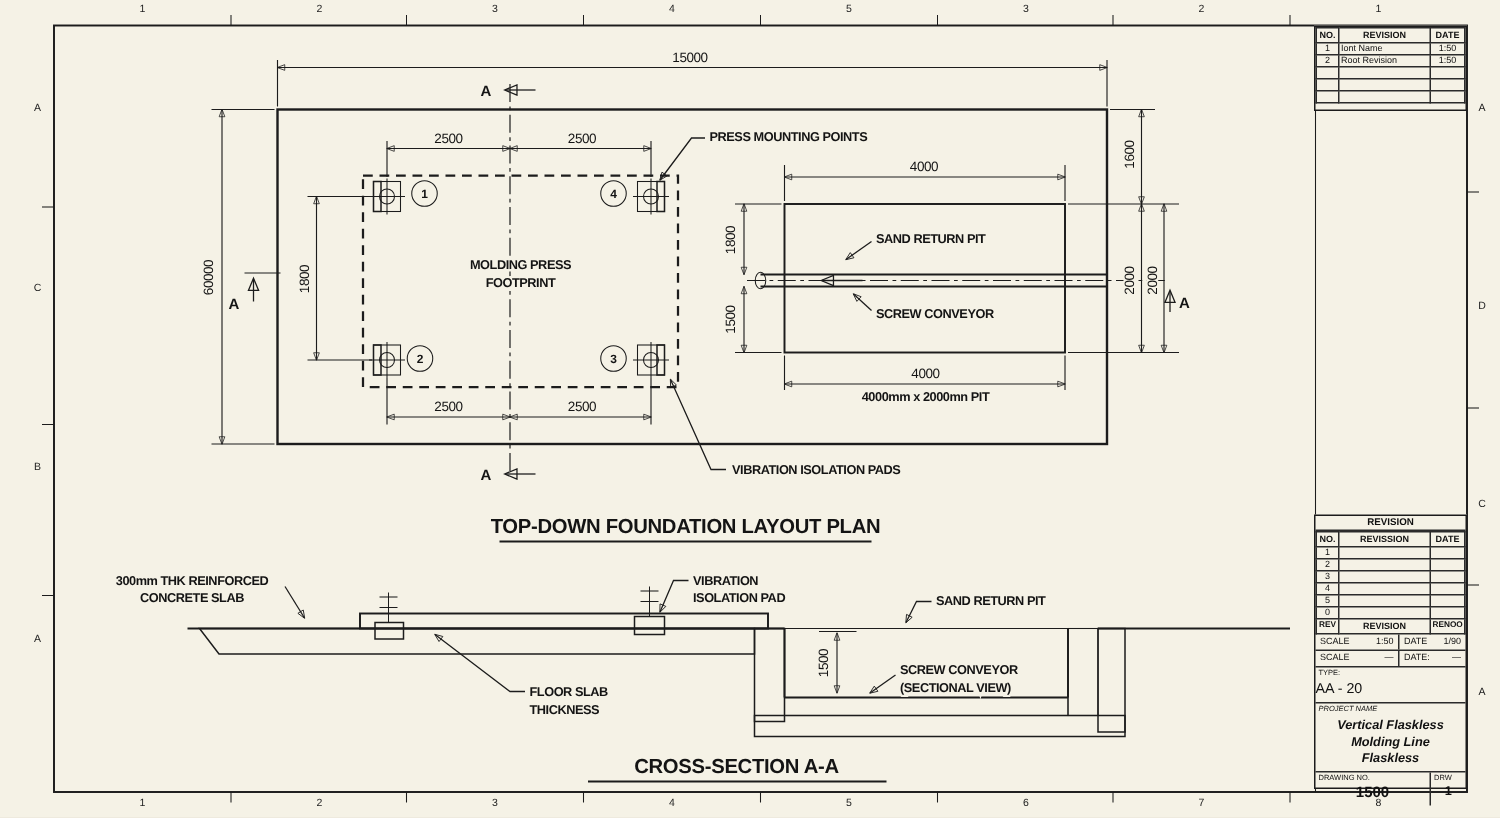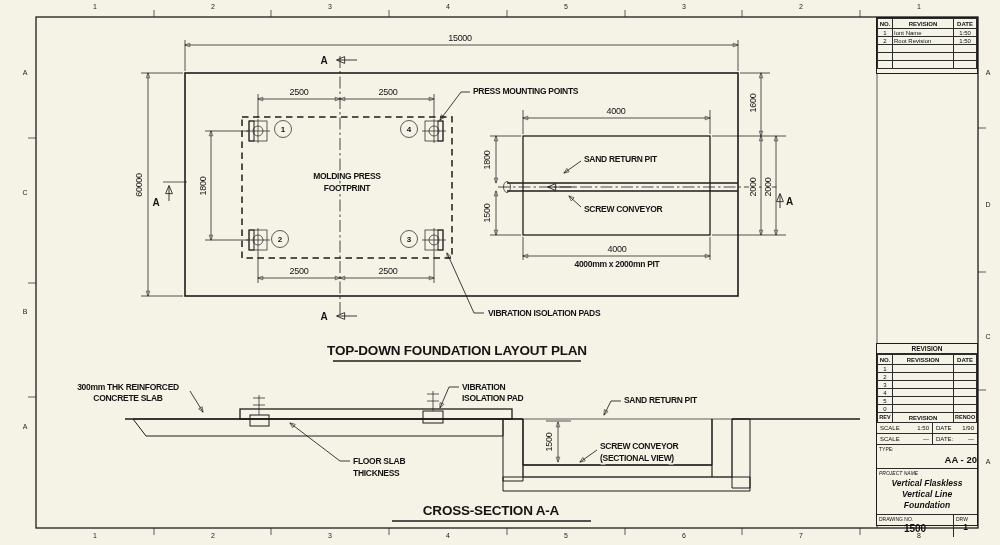--- a/index.html
+++ b/index.html
@@ -30,21 +30,21 @@
   .tb .hd td{font-weight:700;text-align:center;height:9px;}
   .c{text-align:center;} .l{text-align:left;padding-left:2px;}
   .rev-hd{border-bottom:.8px solid #2b2b2b;text-align:center;font-size:6.5px;font-weight:700;
           height:9px;line-height:10px;}
   .srow{display:flex;border-bottom:.8px solid #2b2b2b;height:10px;font-size:6px;line-height:10px;}
   .srow .cell{display:flex;justify-content:space-between;padding:0 3px;box-sizing:border-box;}
   .srow .cell:first-child{width:56%;border-right:.8px solid #2b2b2b;}
   .srow .cell:last-child{width:44%;}
   .blk{position:relative;border-bottom:.8px solid #2b2b2b;box-sizing:border-box;}
   .blk .tag{position:absolute;left:2px;top:1px;font-size:5px;}
-  .type-val{text-align:right;font-size:9.5px;font-weight:700;padding-top:9px;}
+  .type-val{text-align:left;font-size:9.5px;font-weight:400;padding-top:9px;}
   .proj-lines{text-align:center;font-size:8.5px;font-weight:700;line-height:11px;padding-top:9px;}
   .drw{display:flex;height:100%;}
   .drw .left{flex:1;position:relative;}
   .drw .right{width:23px;border-left:.8px solid #2b2b2b;position:relative;}
   .drw-val{text-align:center;font-size:10px;font-weight:700;padding-top:8px;}
   .drw-rev{text-align:center;font-size:8.5px;font-weight:700;padding-top:7px;}
 </style>
 </head>
 <body>
 
@@ -482,22 +482,22 @@
         </div>
     </div>
     <div class="blk" style="height:24px;">
       <span class="tag">TYPE:</span>
       <div class="type-val">AA - 20</div>
     </div>
     <div class="blk" style="height:46px;font-style:italic;">
       <span class="tag">PROJECT NAME</span>
       <div class="proj-lines">
         <div>Vertical Flaskless</div>
-        <div>Vertical Line</div>
-        <div>Foundation</div>
+        <div>Molding Line</div>
+        <div>Flaskless</div>
       </div>
     </div>
     <div class="blk" style="height:22px;border-bottom:none;">
       <div class="drw">
         <div class="left">
           <span class="tag">DRAWING NO.</span>
           <div class="drw-val">1500</div>
         </div>
         <div class="right">
           <span class="tag">DRW</span>

